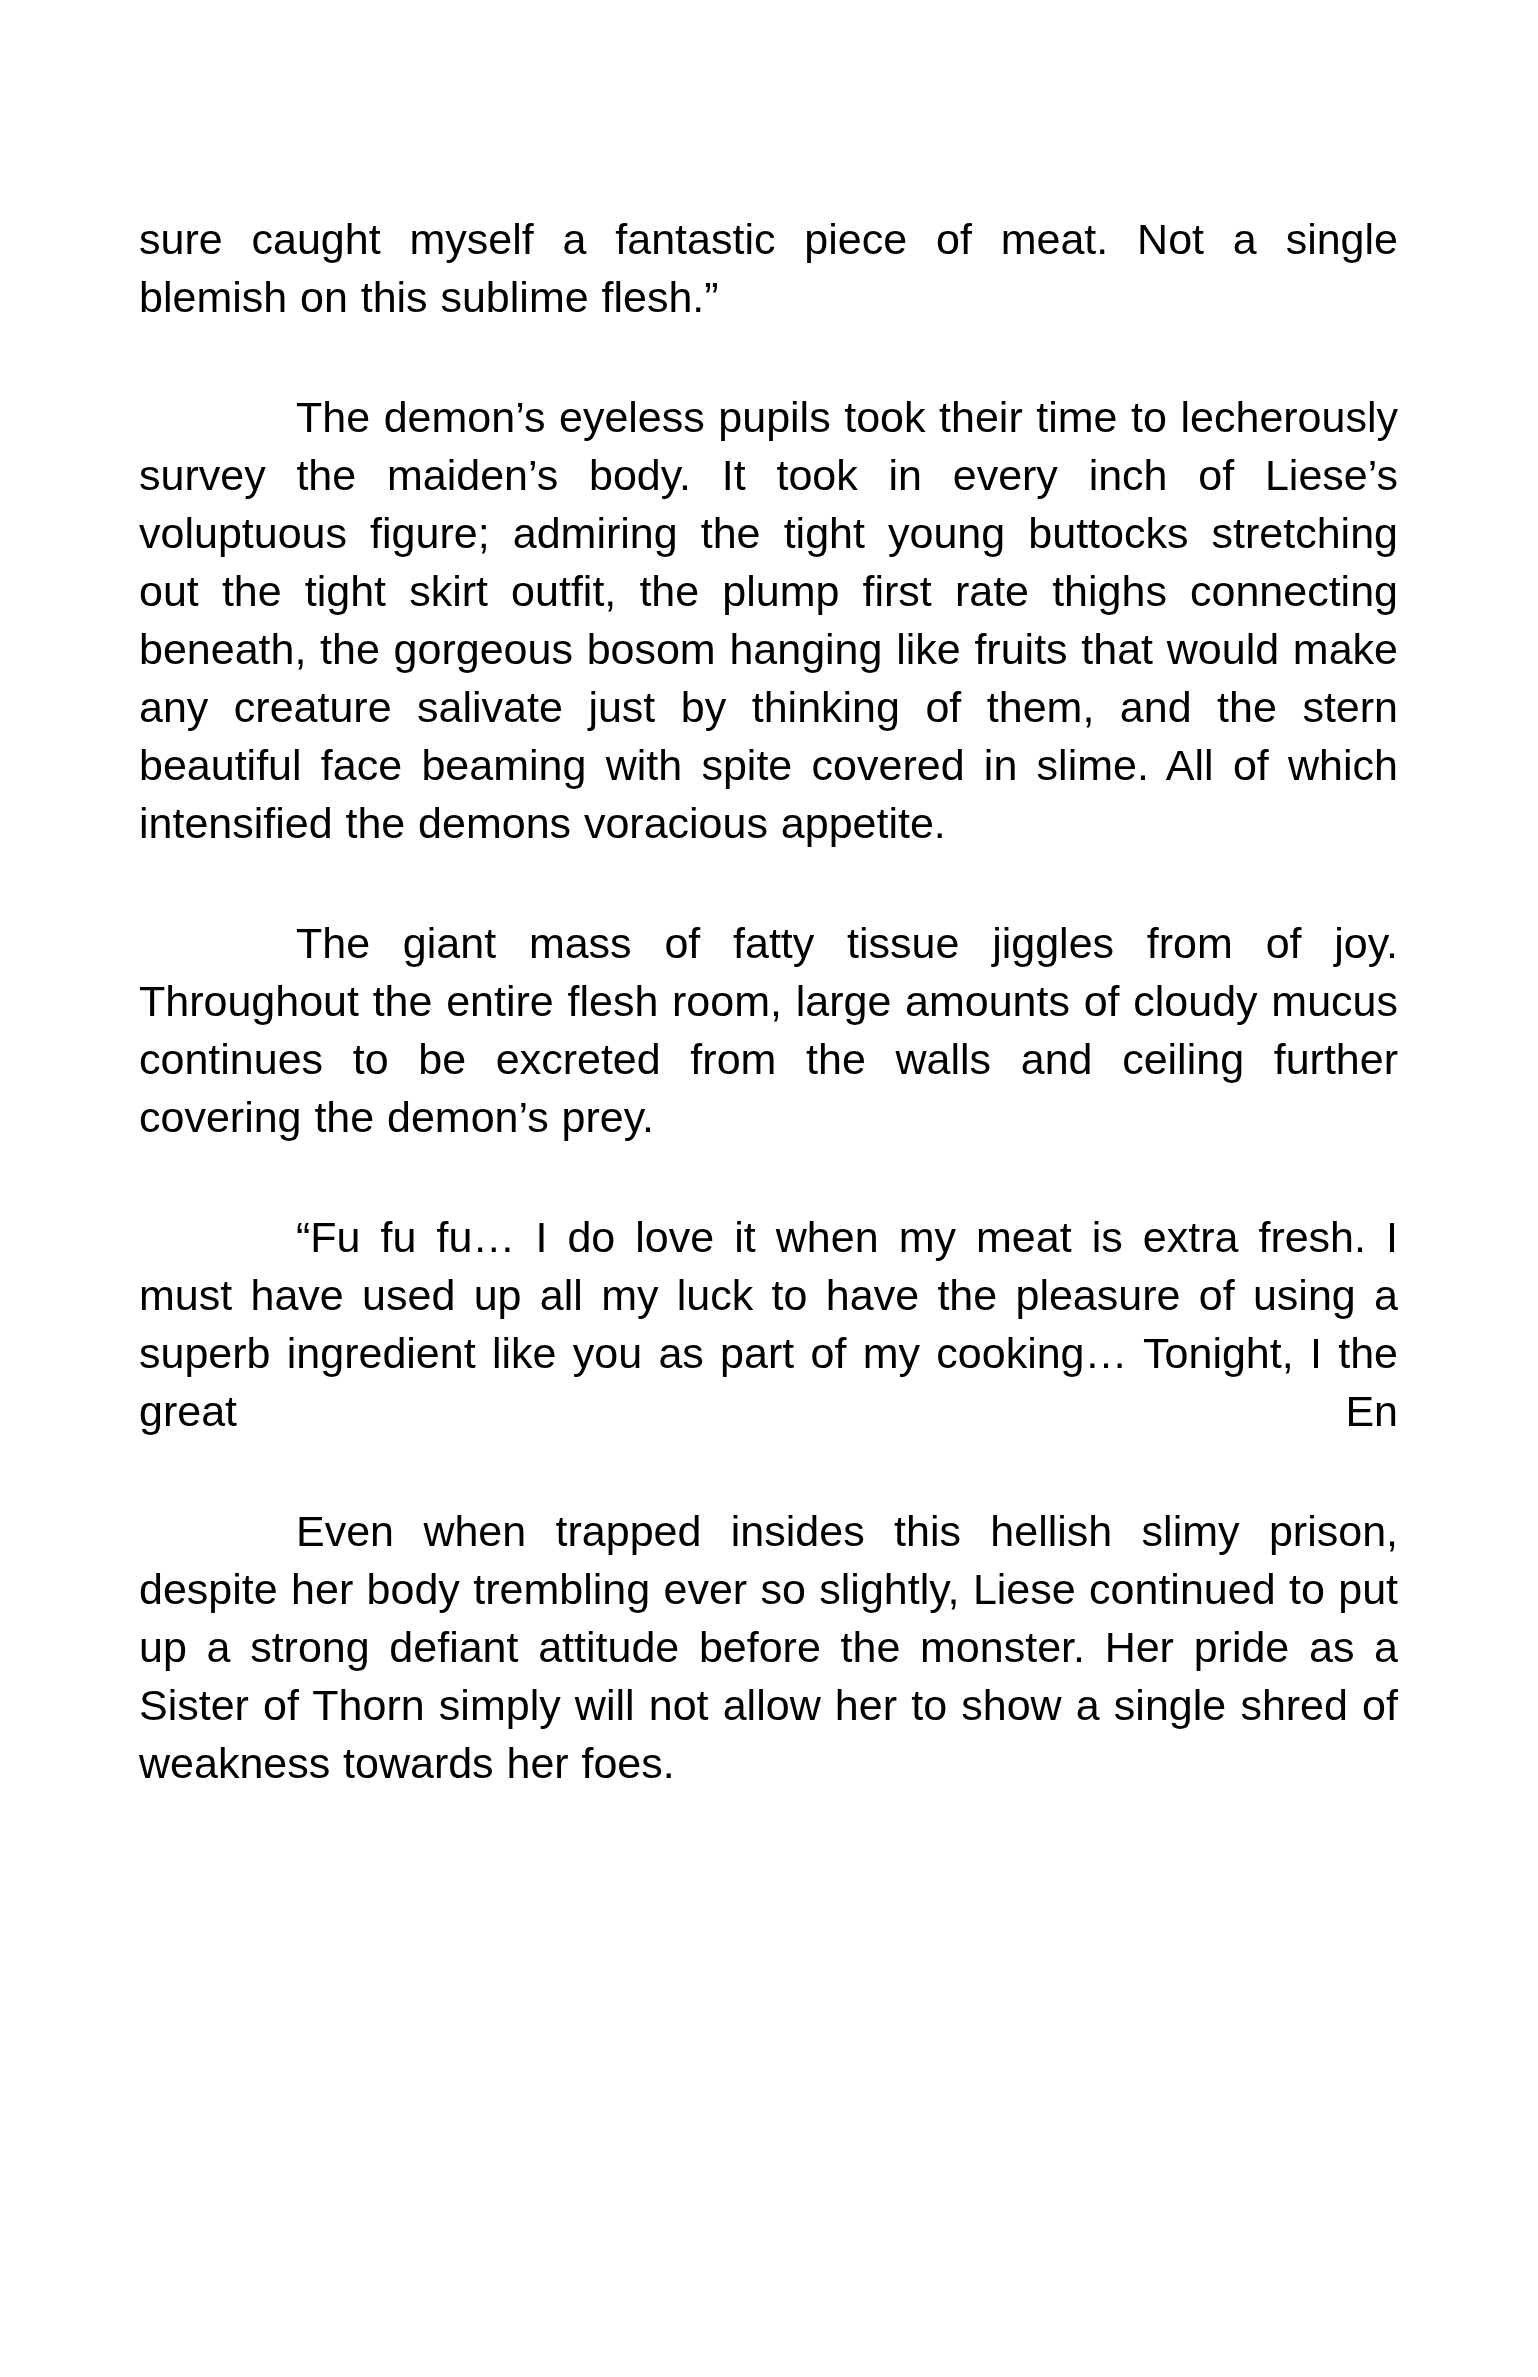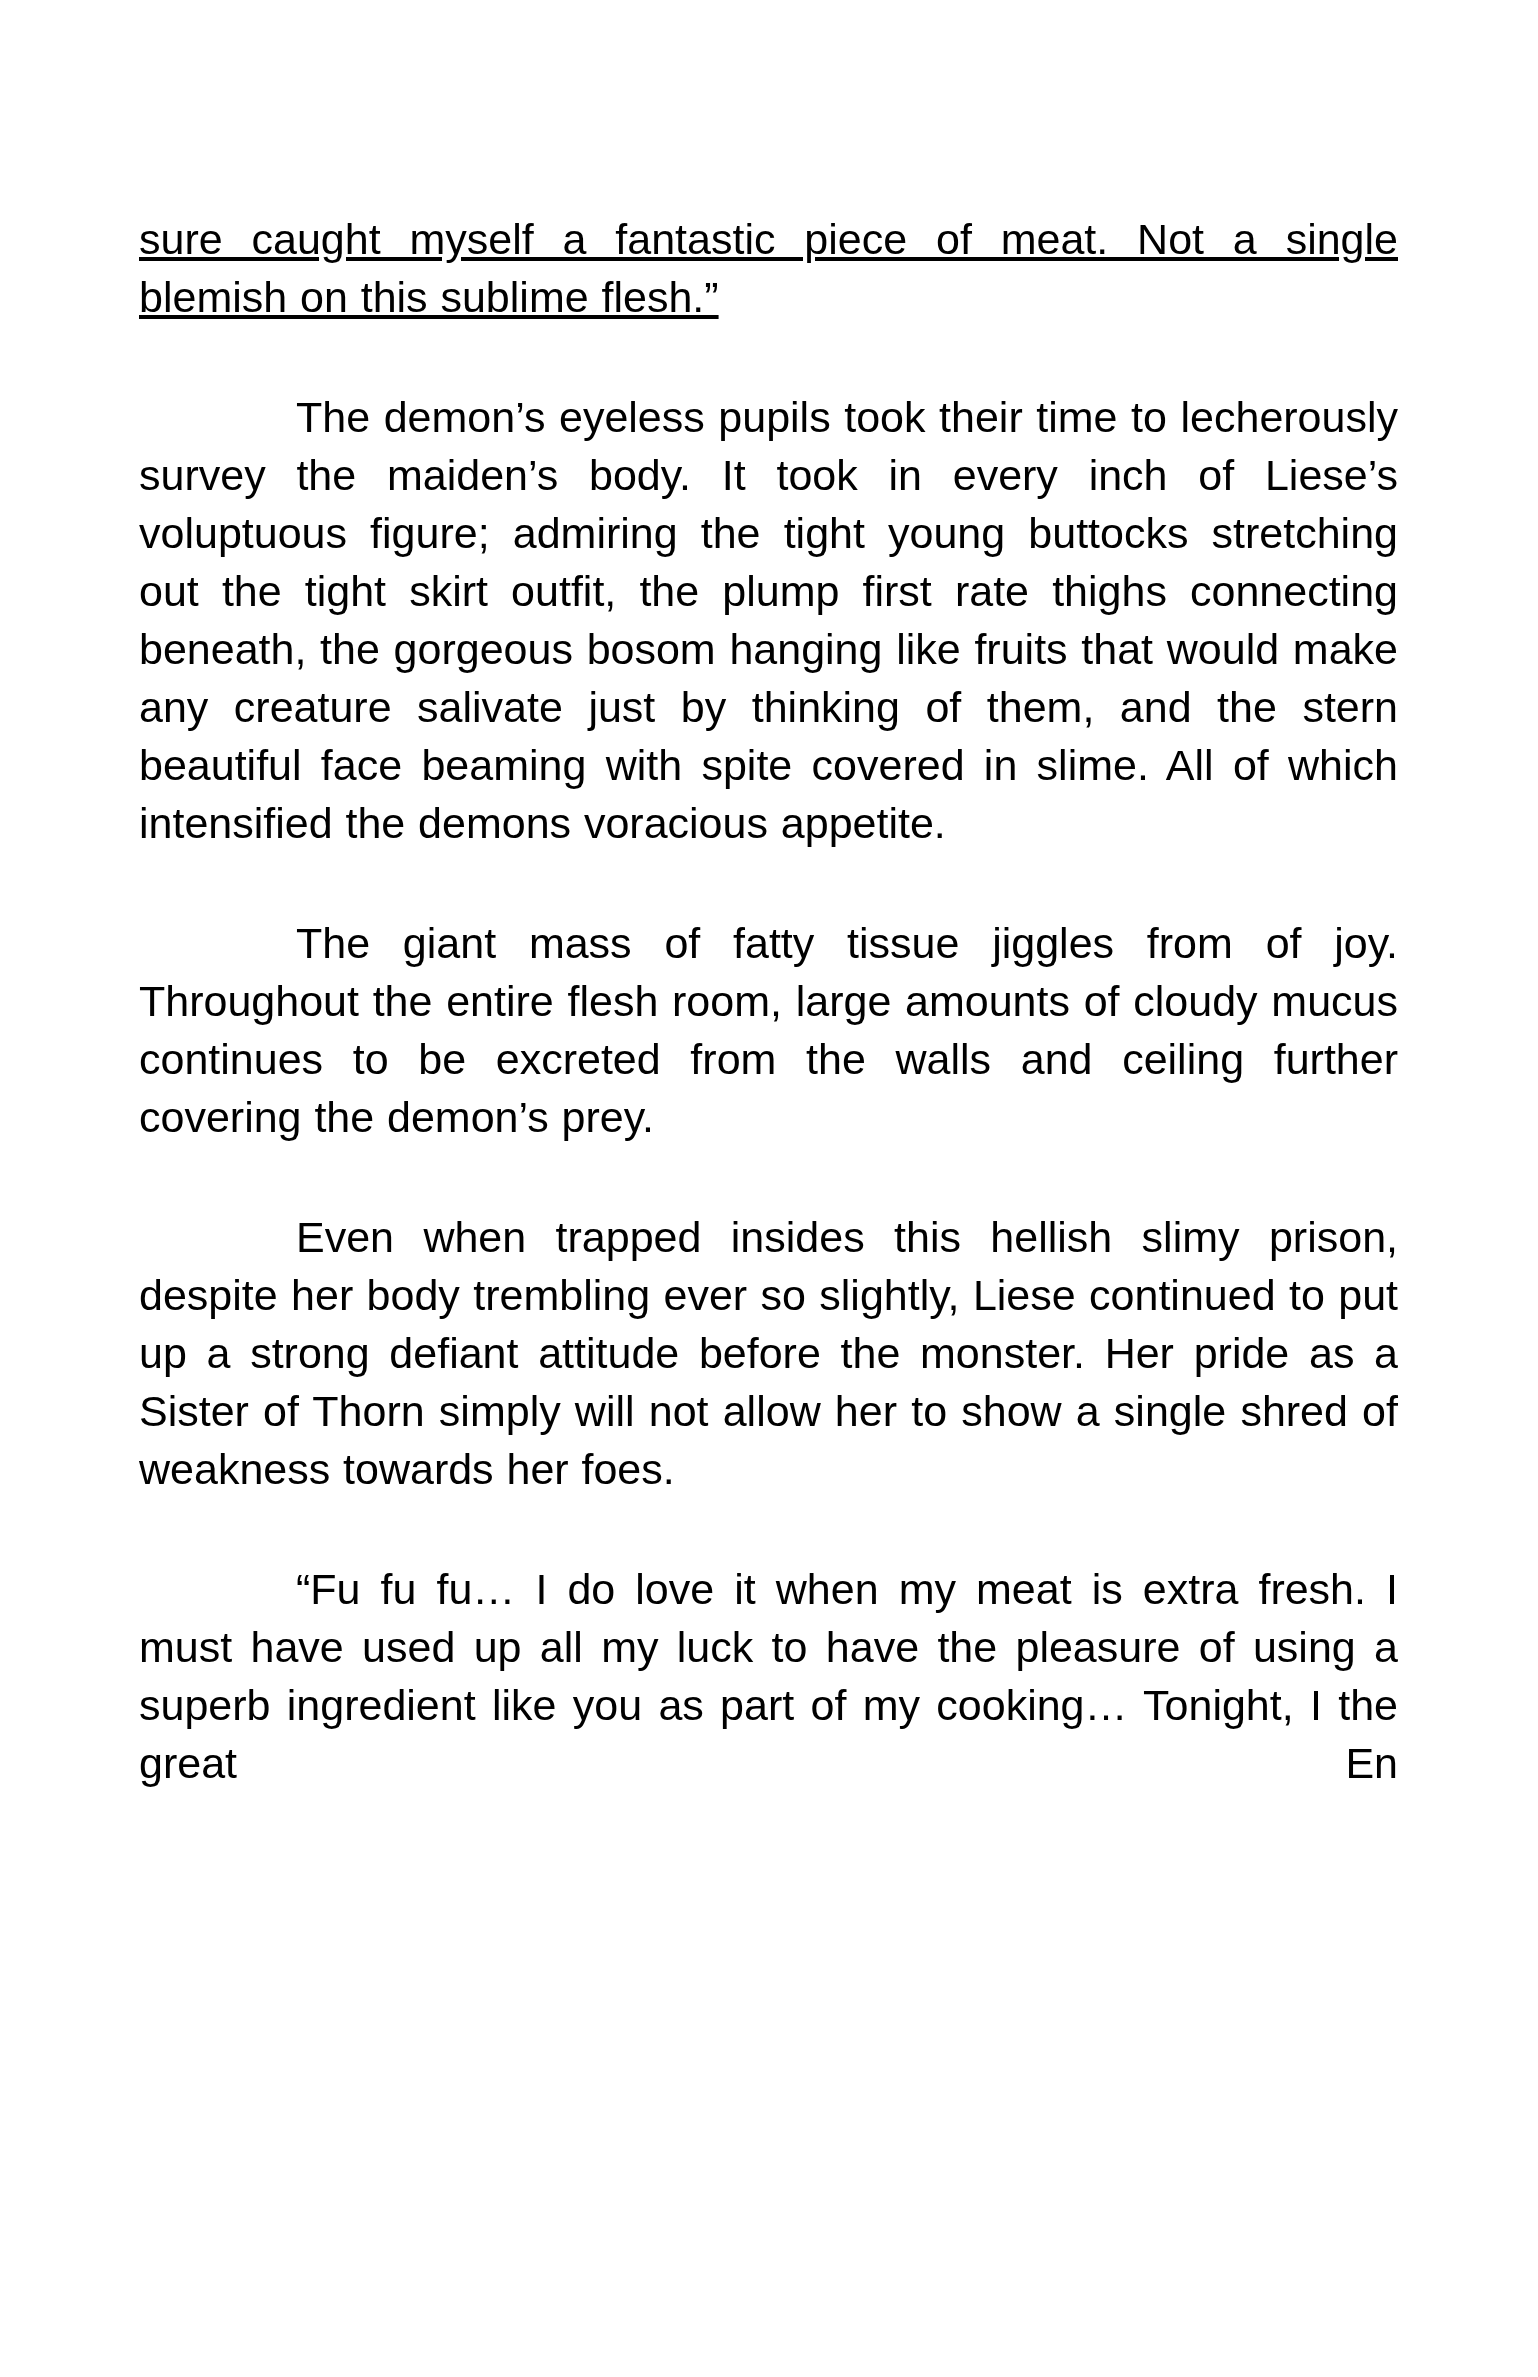--- a/index.html
+++ b/index.html
@@ -22,30 +22,29 @@
     line-height: 58px;
     font-weight: 400;
     color: #000000;
     text-align: justify;
     text-indent: 157px;
     margin: 0 0 62px 0;
     word-spacing: 0.9px;
   }
   .para.no-indent {
     text-indent: 0;
-    text-decoration: underline;
   }
   .para.continues {
     
     text-align-last: justify;
   }
 </style>
 </head>
 <body>
 
 <div class="page">
   <p class="para no-indent">sure caught myself a fantastic piece of meat. Not a single blemish on this sublime flesh.”</p>
   <p class="para">The demon’s eyeless pupils took their time to lecherously survey the maiden’s body. It took in every inch of Liese’s voluptuous figure; admiring the tight young buttocks stretching out the tight skirt outfit, the plump first rate thighs connecting beneath, the gorgeous bosom hanging like fruits that would make any creature salivate just by thinking of them, and the stern beautiful face beaming with spite covered in slime. All of which intensified the demons voracious appetite.</p>
   <p class="para">The giant mass of fatty tissue jiggles from of joy. Throughout the entire flesh room, large amounts of cloudy mucus continues to be excreted from the walls and ceiling further covering the demon’s prey.</p>
+  <p class="para continues">“Fu fu fu… I do love it when my meat is extra fresh. I must have used up all my luck to have the pleasure of using a superb ingredient like you as part of my cooking… Tonight, I the great En</p>
   <p class="para">Even when trapped insides this hellish slimy prison, despite her body trembling ever so slightly, Liese continued to put up a strong defiant attitude before the monster. Her pride as a Sister of Thorn simply will not allow her to show a single shred of weakness towards her foes.</p>
-  <p class="para continues">“Fu fu fu… I do love it when my meat is extra fresh. I must have used up all my luck to have the pleasure of using a superb ingredient like you as part of my cooking… Tonight, I the great En</p>
 </div>
 
 
 </body></html>

